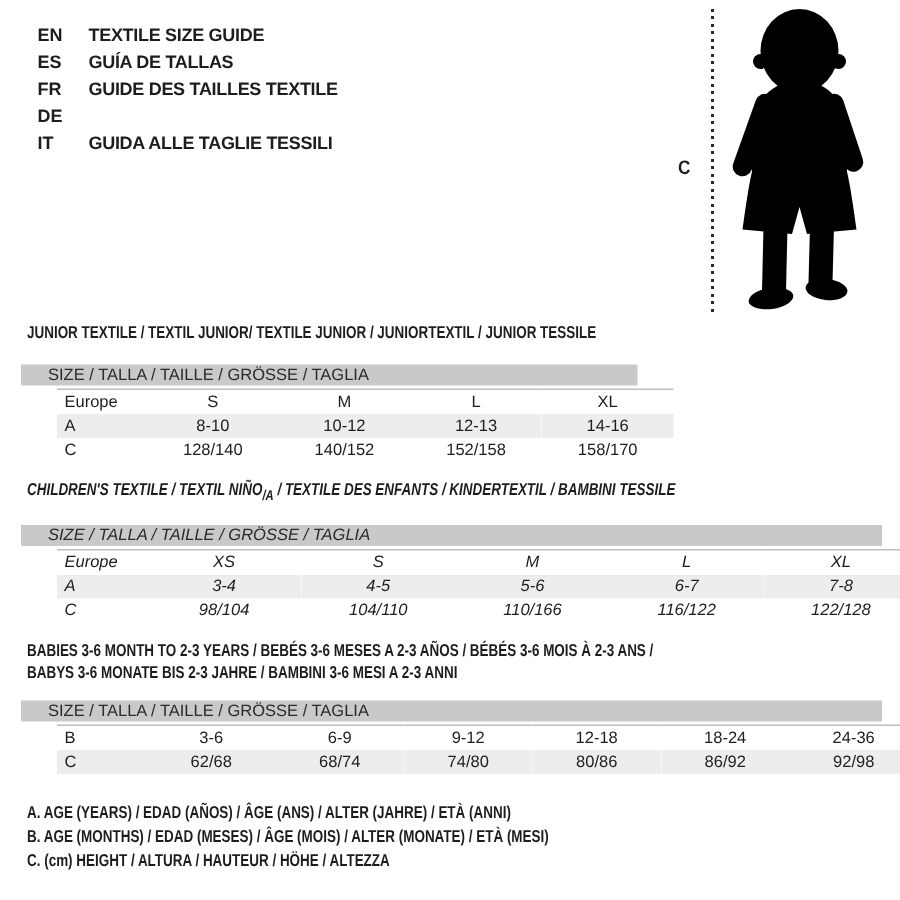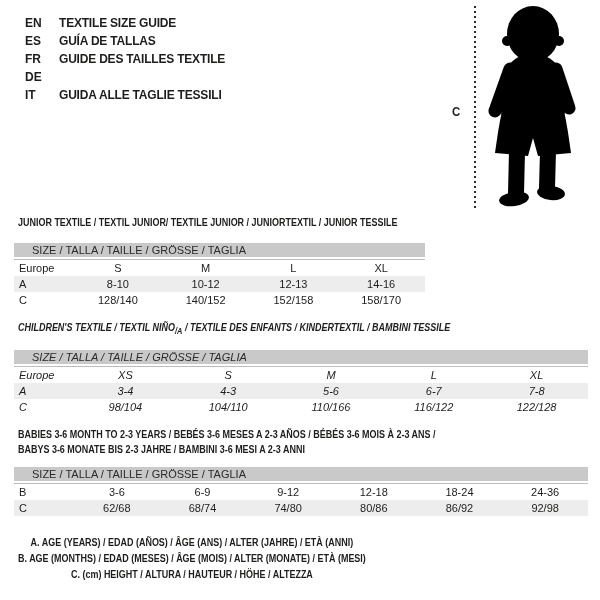--- a/index.html
+++ b/index.html
@@ -31,28 +31,28 @@
   .sec-1{top:320px;width:574px;font-style:italic;}
   .sec-2{top:427px;width:574px;}
   .section-title{margin:0 0 0 4px;font-size:11.5px;font-weight:700;line-height:15px;}
   .sec-0 .table-wrap{margin-top:13px;}
   .sec-1 .table-wrap{margin-top:12px;}
   .sec-2 .table-wrap{margin-top:10px;}
   .bar{
     height:14px;line-height:14px;background:#c9c9c9;color:#2a2a2a;
     font-size:11px;padding-left:18px;margin-bottom:2px;white-space:nowrap;overflow:hidden;
   }
-  table.size-table{width:100%;border-collapse:collapse;table-layout:fixed;font-size:11px;}
+  table.size-table{width:100%;border-collapse:collapse;table-layout:fixed;font-size:11px;margin-left:24px;}
   table.size-table td{padding:0;height:16px;text-align:center;overflow:hidden;white-space:nowrap;}
   table.size-table td.lbl{text-align:left;padding-left:5px;}
   table.size-table tbody tr:first-child td{border-top:1px solid #bdbdbd;}
   tr.striped{background:#ededed;}
 
   
-  .footnotes{position:absolute;left:18px;top:534px;font-weight:700;font-size:11.5px;line-height:16px;text-align:center;}
+  .footnotes{position:absolute;left:18px;top:534px;font-weight:700;font-size:11.5px;line-height:16px;}
 </style>
 </head>
 <body>
 
 <div class="page">
 
   <div class="lang-list">
       <div class="lang-row">
         <span class="lang-code">EN</span>
         <span class="lang-title">TEXTILE SIZE GUIDE</span>
@@ -154,21 +154,21 @@
               <td class="lbl">Europe</td>
               <td>XS</td>
               <td>S</td>
               <td>M</td>
               <td>L</td>
               <td>XL</td>
             </tr>
             <tr class="striped">
               <td class="lbl">A</td>
               <td>3-4</td>
-              <td>4-3</td>
+              <td>4-5</td>
               <td>5-6</td>
               <td>6-7</td>
               <td>7-8</td>
             </tr>
             <tr>
               <td class="lbl">C</td>
               <td>98/104</td>
               <td>104/110</td>
               <td>110/166</td>
               <td>116/122</td>

